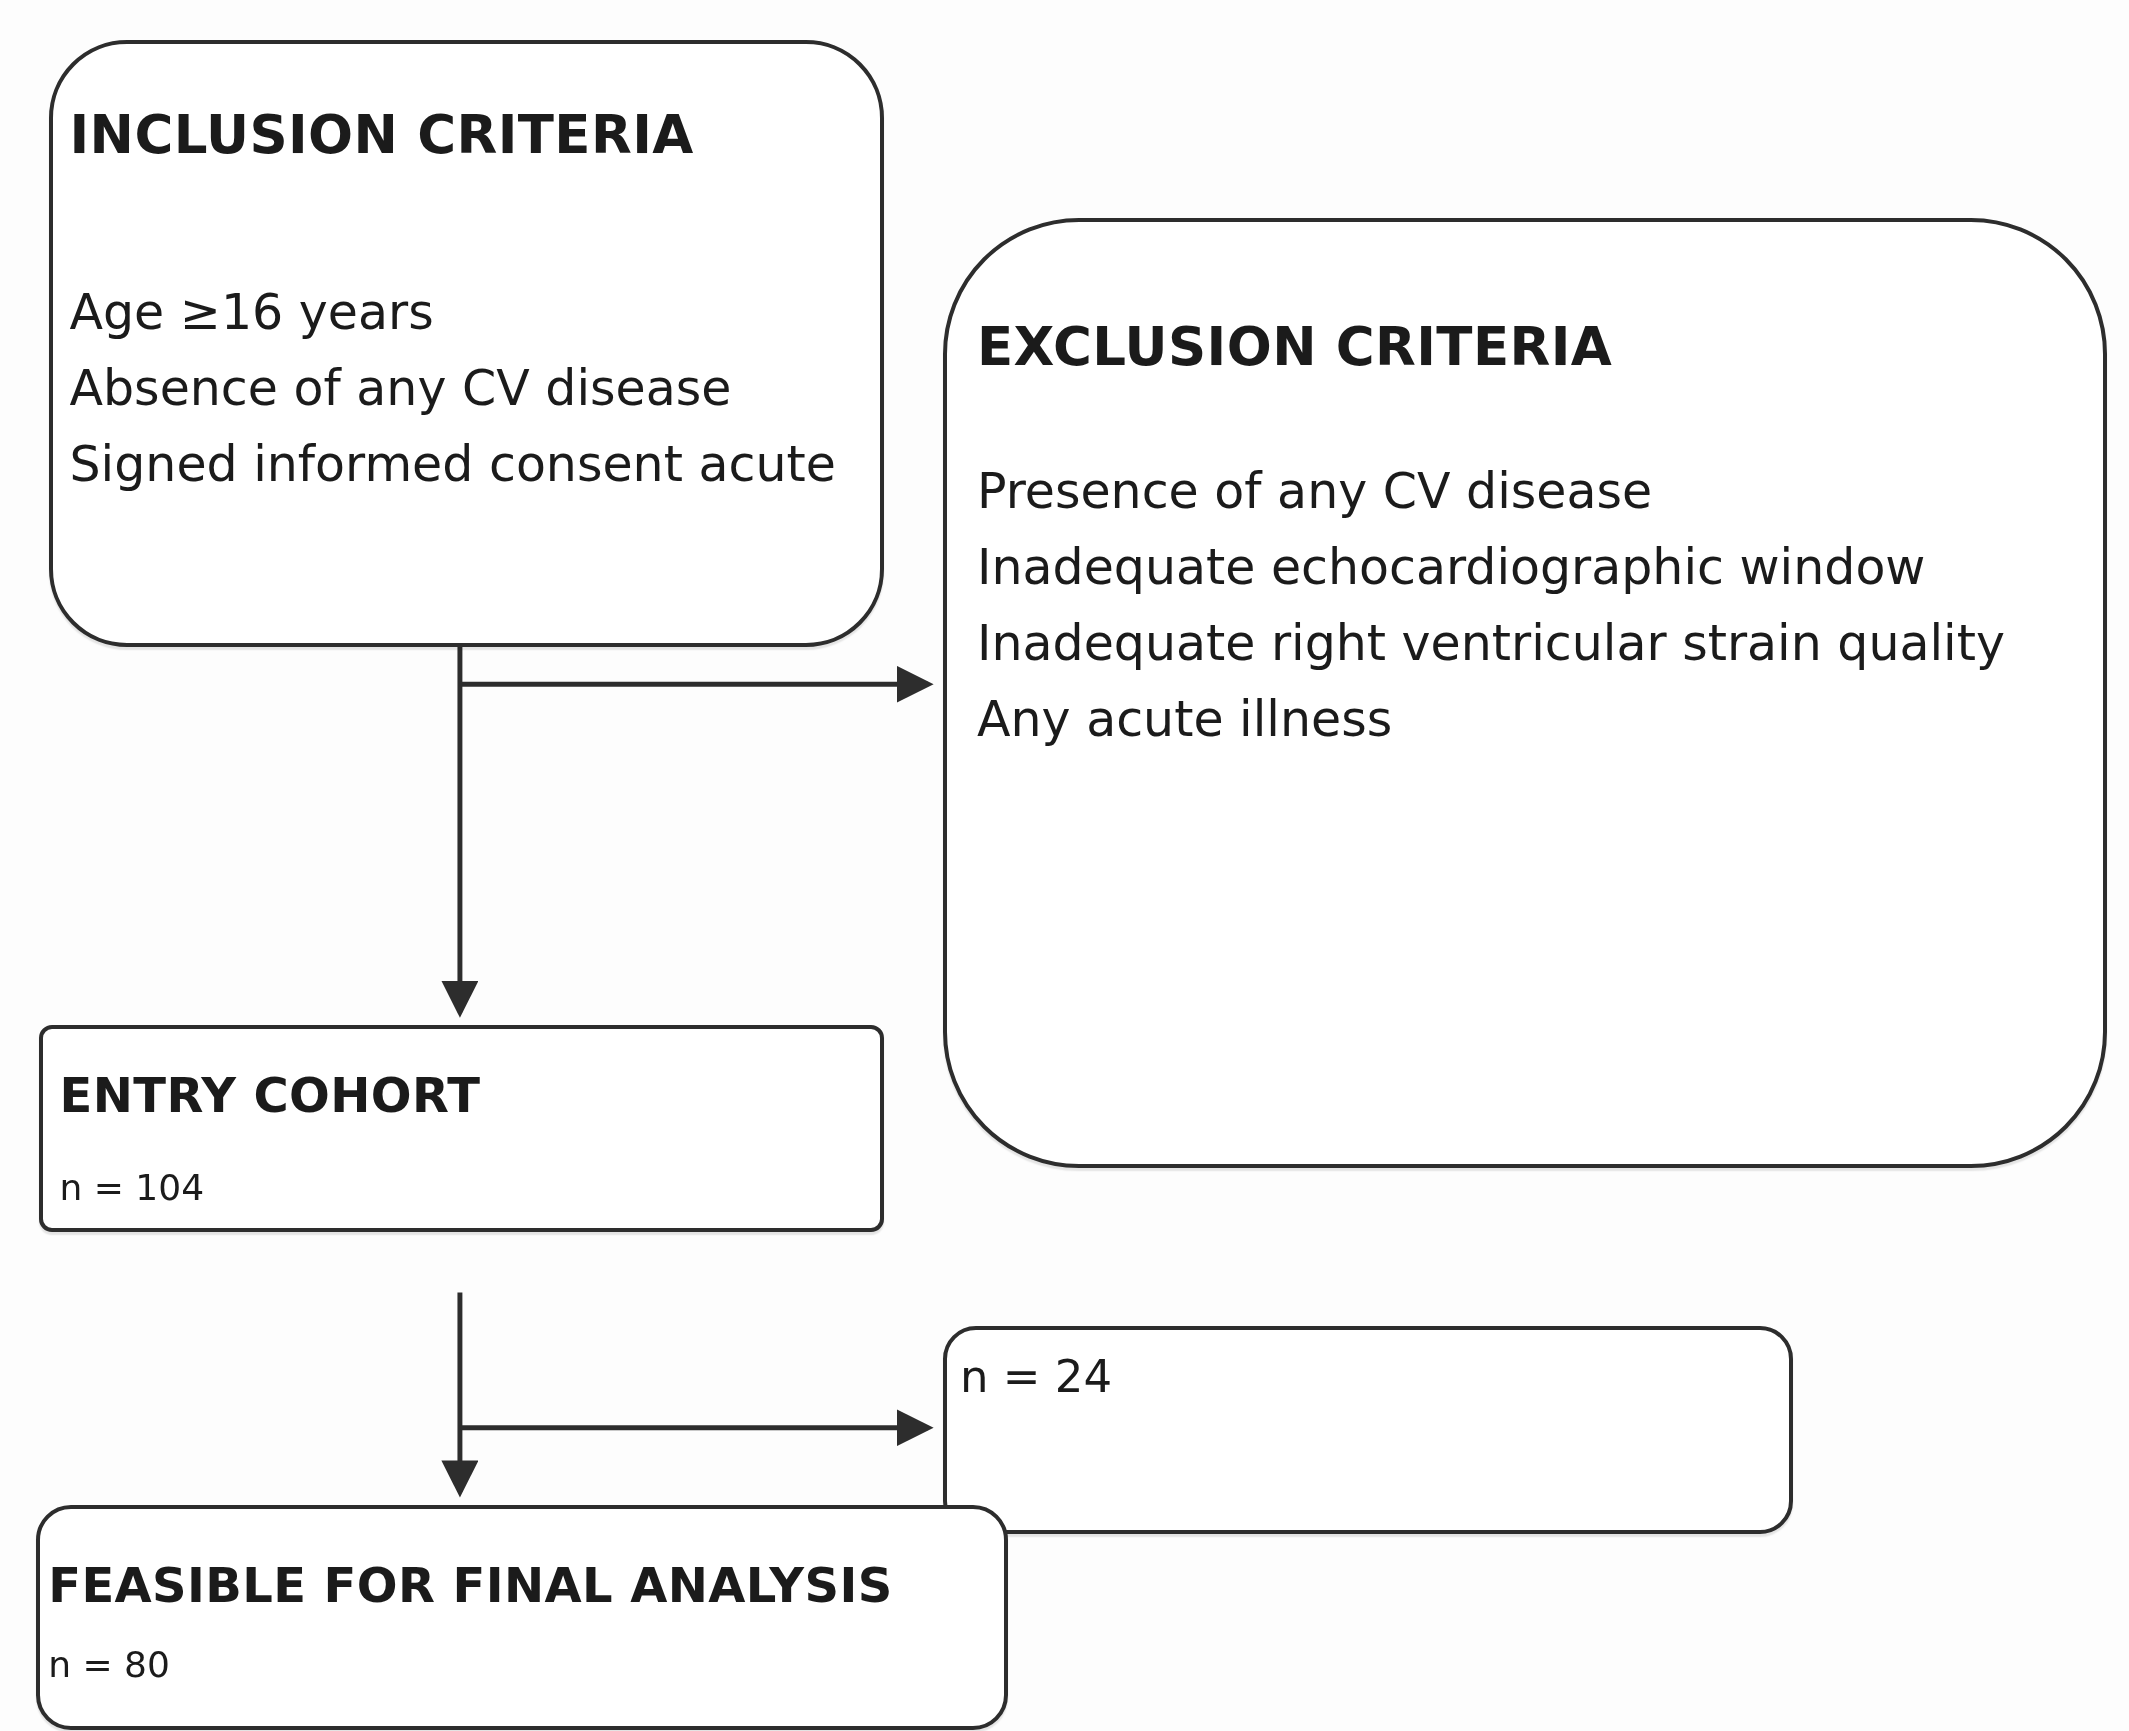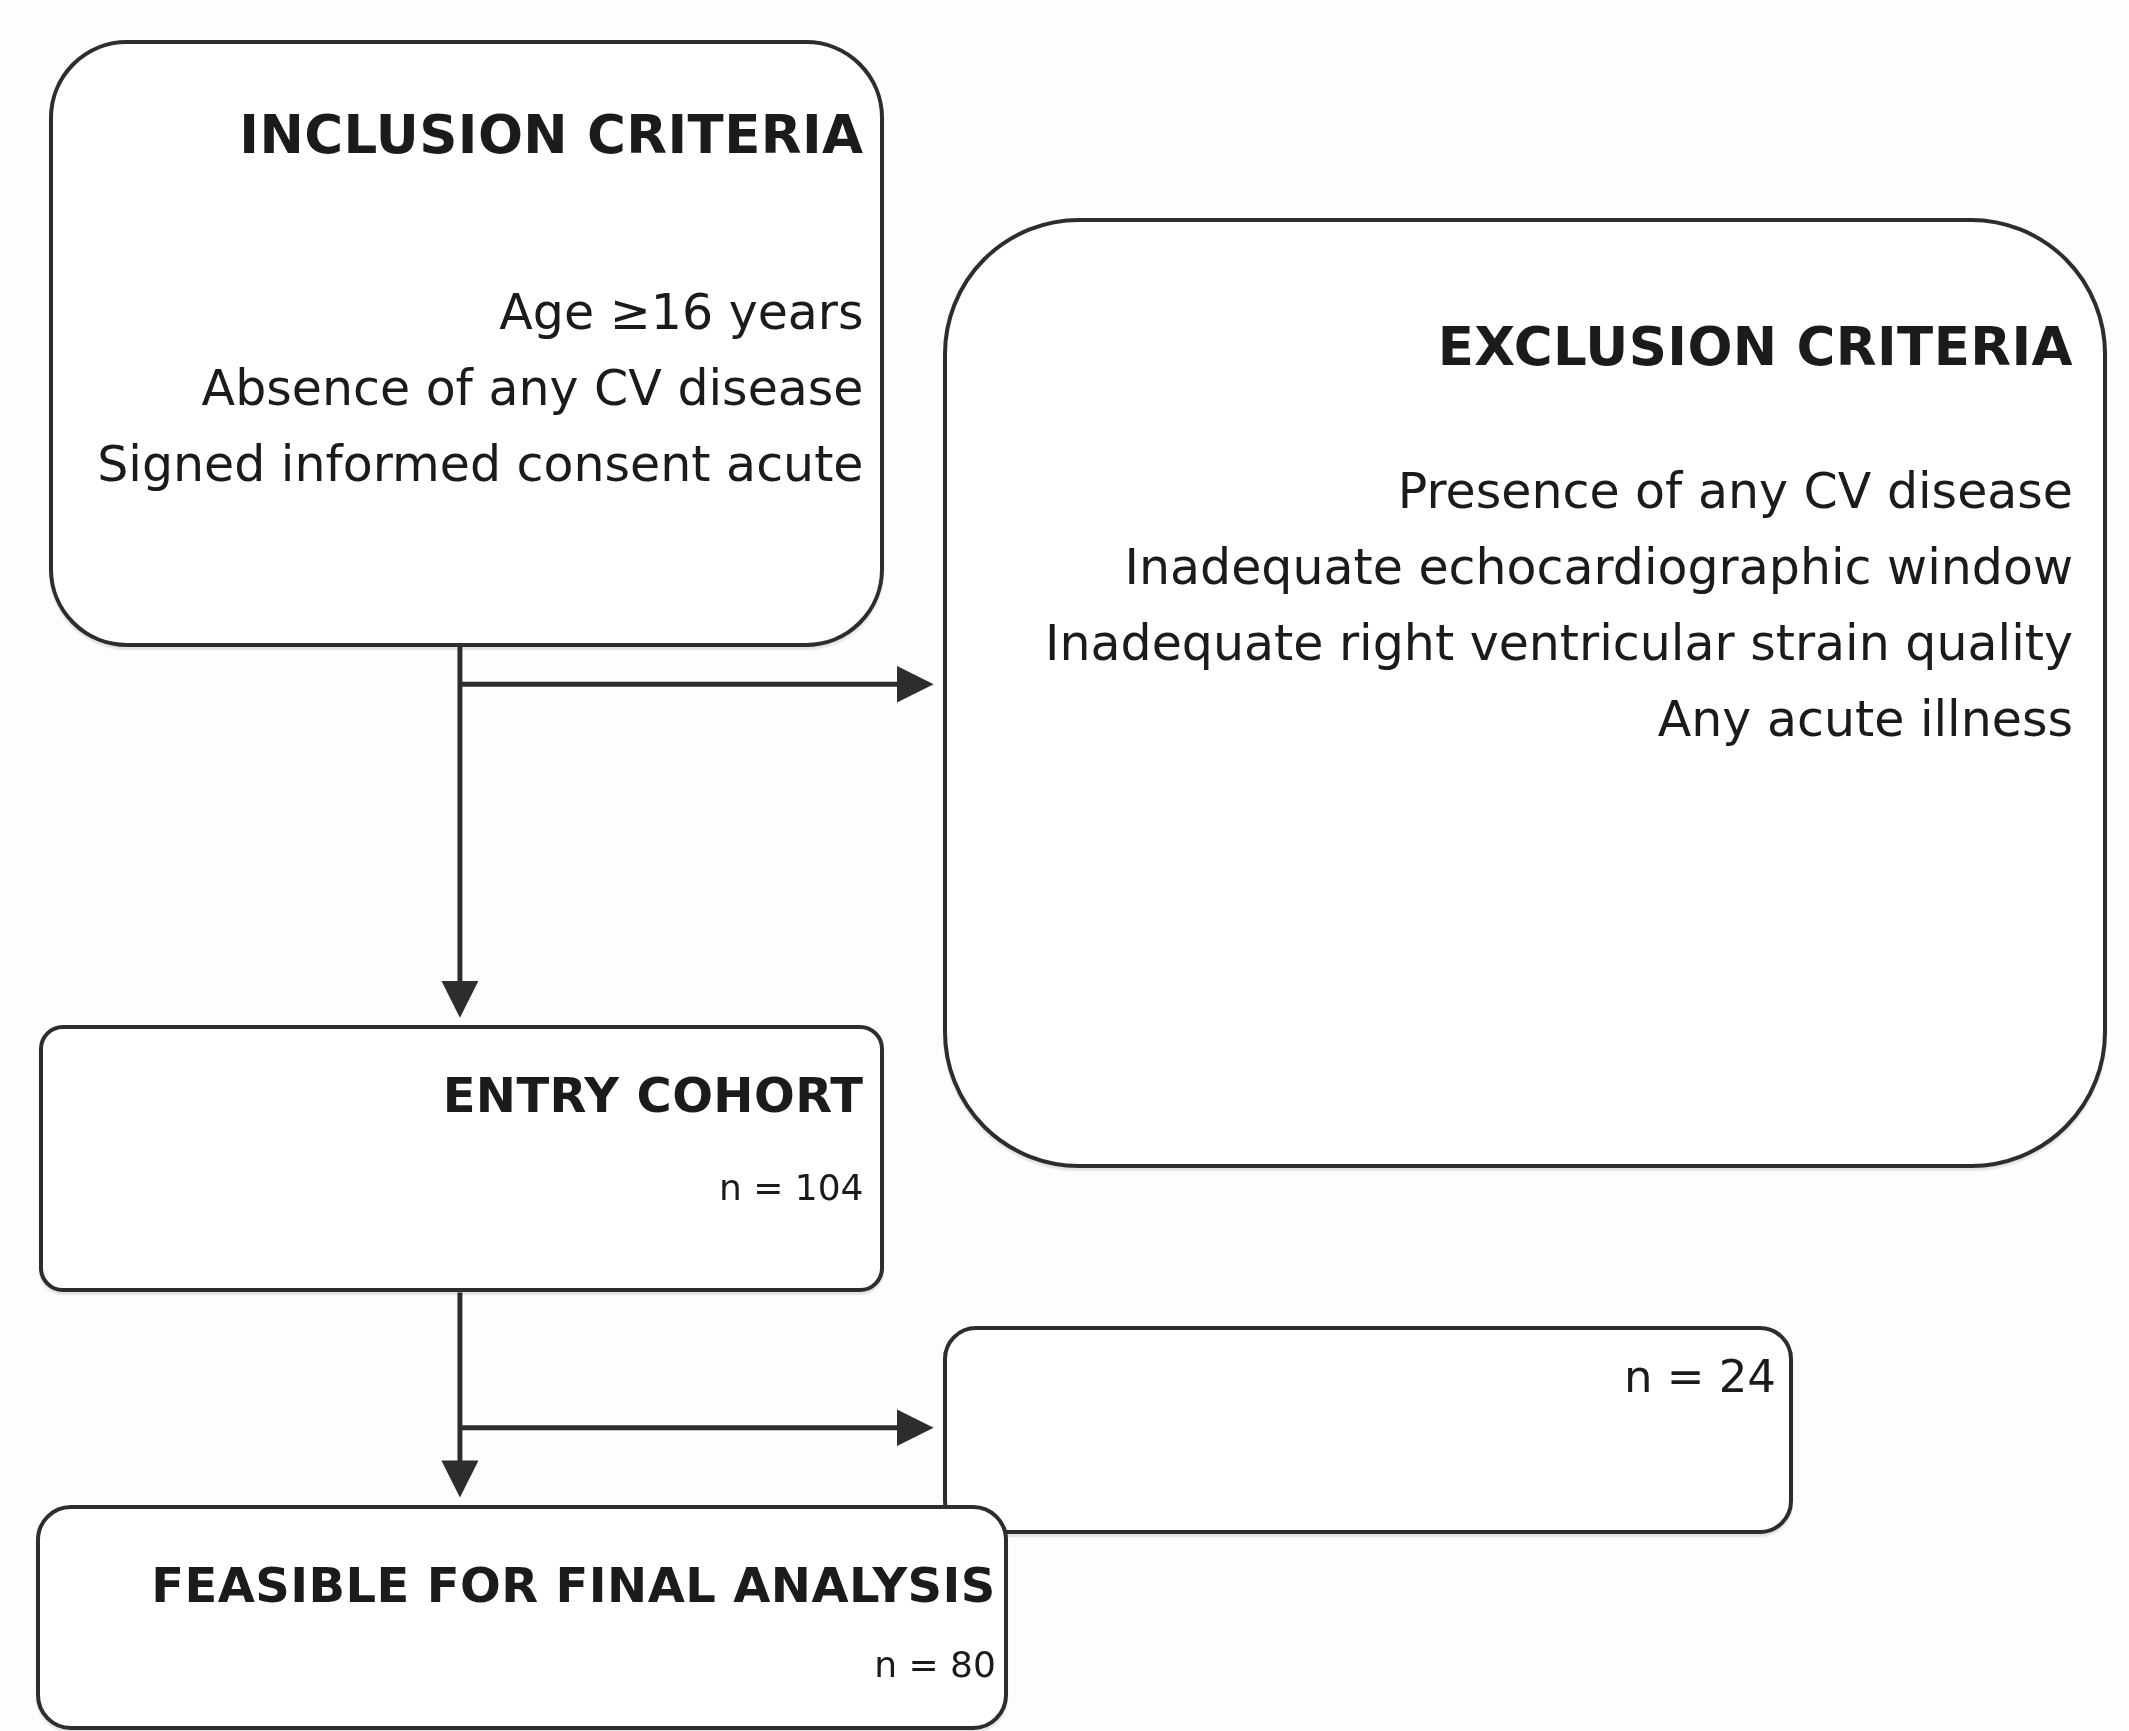--- a/index.html
+++ b/index.html
@@ -25,21 +25,21 @@
     width: 2129px; height: 1732px;
     z-index: 1;
   }
   .arrows line { stroke: var(--border); stroke-width: 6; }
   .arrows .ah { fill: var(--border); }
   .box {
     position: absolute;
     background: var(--box-fill);
     border: 4.1px solid var(--border);
     z-index: 2;
-    text-align: right;
+    text-align: left;
     box-shadow: 0 2.5px 1.6px rgba(0,0,0,0.10);
   }
   .box-title {
     font-weight: 700;
     line-height: 66px;
     letter-spacing: 0.4px;
   }
   .big-title { font-size: 53px; }
   .small-title { font-size: 48px; }
   .box-lines { font-size: 49px; line-height: 76px; font-weight: 400; }
@@ -58,22 +58,22 @@
     left: 943px; top: 218px;
     width: 1164px; height: 950px;
     border-radius: 136px;
     padding: 16px 30px;
   }
   .exclusion .box-title { margin-top: 76px; }
   .exclusion .box-lines { margin-top: 74px; }
 
   .entry {
     left: 39px; top: 1025px;
-    width: 845px; height: 267px;
-    border-radius: 24px;
+    width: 845px; height: 207px;
+    border-radius: 13px;
     padding: 0 16.5px;
   }
   .entry .box-title { margin-top: 33px; }
   .entry .count { margin-top: 23px; }
 
   .notfeasible {
     left: 943px; top: 1326px;
     width: 850px; height: 208px;
     border-radius: 33px;
     padding: 0 13px;

